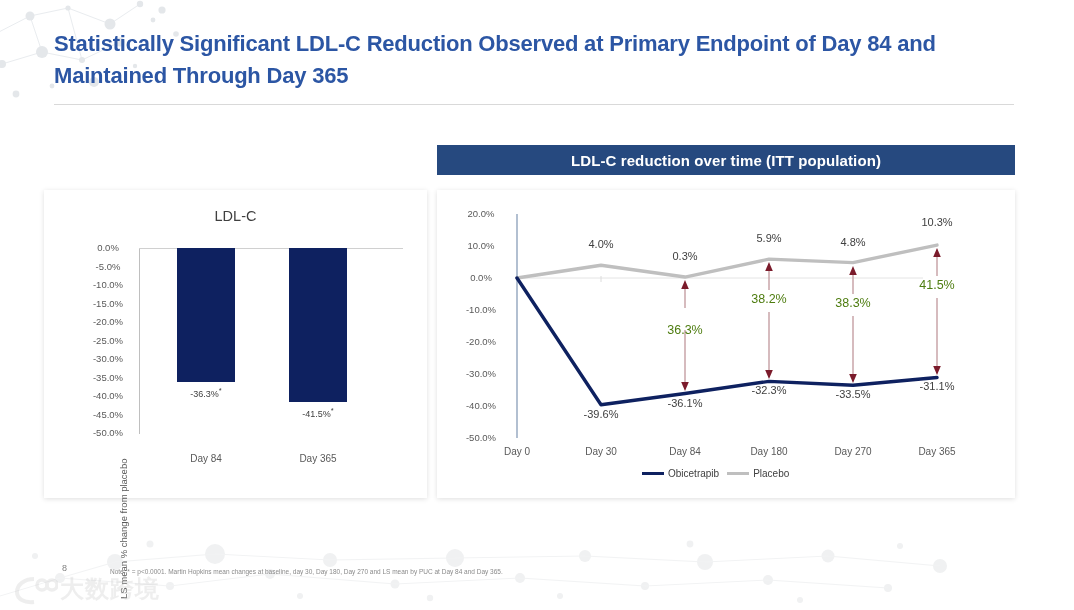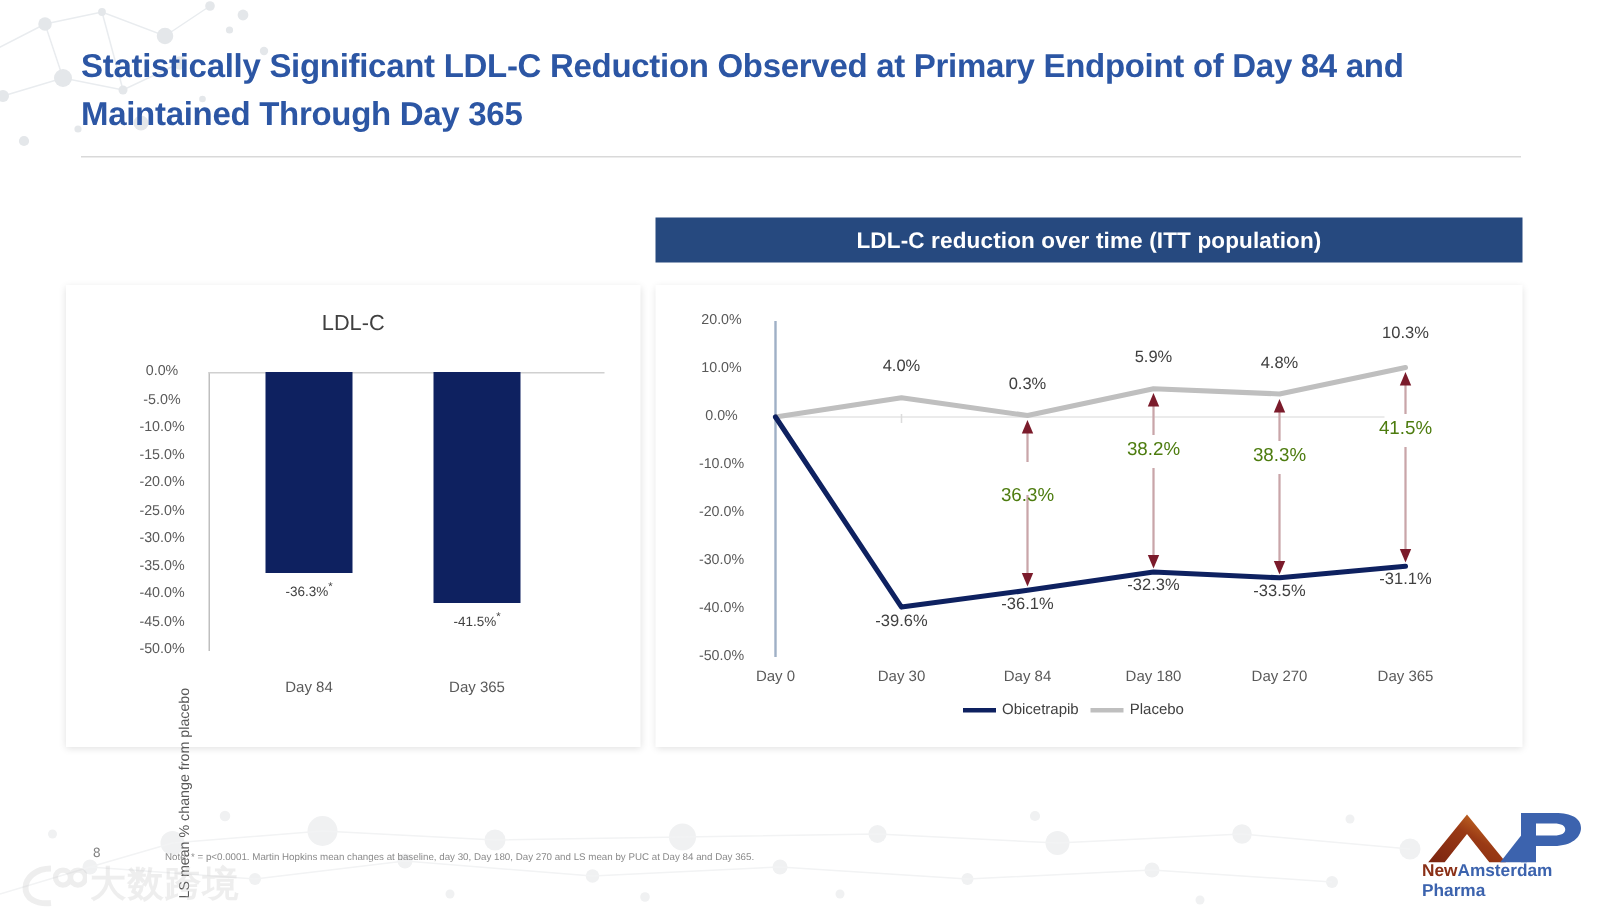--- a/index.html
+++ b/index.html
@@ -305,44 +305,20 @@
       <span class="item">
         <span class="swatch" style="background:#BFBFBF;height:3px;"></span>
         <span>Placebo</span>
       </span>
     </div>
   </div>
 
   <div class="pagenum">8</div>
   <div class="footnote">Note: * = p&lt;0.0001. Martin Hopkins mean changes at baseline, day 30, Day 180, Day 270 and LS mean by PUC at Day 84 and Day 365.</div>
 
-  <div class="logo">
-    <svg width="112" height="34" viewBox="0 0 112 34" style="position:absolute;left:0;top:0;">
-      <defs>
-        <linearGradient id="gmtn" x1="0" y1="1" x2="1" y2="0">
-          <stop offset="0%" stop-color="#7A2410"></stop>
-          <stop offset="55%" stop-color="#9A3A15"></stop>
-          <stop offset="100%" stop-color="#E08A2E"></stop>
-        </linearGradient>
-      </defs>
-
-      <path d="M4 34 L30 2 L56 34 L45 34 L30 15 L15 34 Z" fill="url(#gmtn)"></path>
-
-      <path d="M52 34 L70 11 L70 34 Z" fill="#3C63AE"></path>
-      <path d="M66 1 L66 34 L76 34 L76 23 L88 23
-               C100 23 106 17 106 11
-               C106 4.5 99.5 1 89 1 Z
-               M76 8 L88 8 C93 8 95.5 9.5 95.5 12
-               C95.5 14.5 93 16 88 16 L76 16 Z" fill="#3C63AE"></path>
-    </svg>
-    <div class="logo-text">
-      <span class="logo-new">New</span><span class="logo-ams">Amsterdam</span><br>
-      <span class="logo-pharma">Pharma</span>
-    </div>
-  </div>
 
   <div class="watermark">
     <svg width="44" height="30" viewBox="0 0 44 30" style="position:absolute;left:0;top:3px;">
       <path d="M20 4 C10 4 3 10 3 17 C3 24 10 28 20 27" fill="none" stroke="#c8c8c8" stroke-width="4"></path>
       <circle cx="28" cy="10" r="5" fill="none" stroke="#c8c8c8" stroke-width="3.5"></circle>
       <circle cx="38" cy="10" r="5" fill="none" stroke="#c8c8c8" stroke-width="3.5"></circle>
     </svg>
     <div class="wm-cn">大数跨境</div>
   </div>
 

